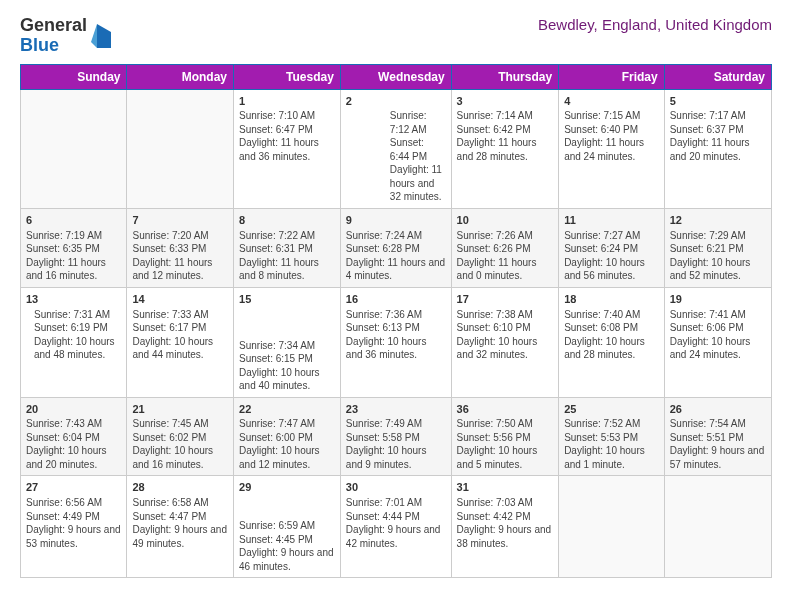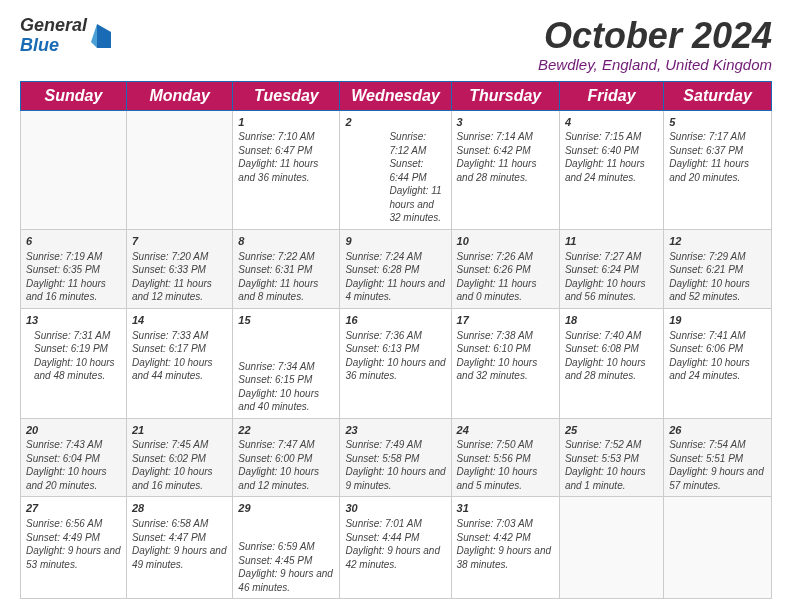--- a/index.html
+++ b/index.html
@@ -6,21 +6,20 @@
     body {
       font-family: Arial, sans-serif;
       background: #fff;
       width: 792px;
       height: 612px;
       overflow: hidden;
     }
     .page {
       width: 792px;
       padding: 16px 20px 10px 20px;
-      font-style: italic;
     }
     .header {
       display: flex;
       justify-content: space-between;
       align-items: flex-start;
       margin-bottom: 8px;
     }
     .logo {
       display: flex;
       align-items: center;
@@ -57,25 +56,25 @@
     .location {
       font-size: 15px;
       color: #701a75;
     }
     .calendar-table {
       width: 100%;
       border-collapse: collapse;
       font-size: 10.5px;
     }
     .calendar-table th {
-      background-color: #be185d;
+      background-color: #a21caf;
       color: #fff;
       padding: 5px 6px;
-      text-align: center;
-      font-size: 16px;
+      text-align: right;
+      font-size: 12px;
       font-weight: bold;
       border: 1px solid #1a6bb5;
     }
     .calendar-table td {
       vertical-align: top;
       padding: 4px 5px;
       border: 1px solid #ccc;
       width: 113px;
       height: 78px;
       color: #333;
@@ -110,21 +109,20 @@
       <div class="logo-text">
         <span class="logo-general">General</span>
         <span class="logo-blue">Blue</span>
       </div>
       <svg class="logo-icon" viewBox="0 0 24 32" fill="none">
         <polygon points="8,4 22,12 22,28 8,28" fill="#1a6bb5"></polygon>
         <polygon points="8,4 8,28 2,22" fill="#4a9fd5"></polygon>
       </svg>
     </div>
     <div class="title-section">
-      <div class="month-title">October 2024</div>
       <div class="location">Bewdley, England, United Kingdom</div>
     </div>
   </div>
 
   <table class="calendar-table">
     <thead>
       <tr>
         <th>Sunday</th>
         <th>Monday</th>
         <th>Tuesday</th>
@@ -276,21 +274,21 @@
 Sunset: 6:00 PM
 Daylight: 10 hours and 12 minutes.</div>
           </td>
           <td>
             <span class="day-number">23</span>
             <div class="day-info" style="white-space: pre-line;">Sunrise: 7:49 AM
 Sunset: 5:58 PM
 Daylight: 10 hours and 9 minutes.</div>
           </td>
           <td>
-            <span class="day-number">24</span>
+            <span class="day-number">36</span>
             <div class="day-info" style="white-space: pre-line;">Sunrise: 7:50 AM
 Sunset: 5:56 PM
 Daylight: 10 hours and 5 minutes.</div>
           </td>
           <td>
             <span class="day-number">25</span>
             <div class="day-info" style="white-space: pre-line;">Sunrise: 7:52 AM
 Sunset: 5:53 PM
 Daylight: 10 hours and 1 minute.</div>
           </td>

